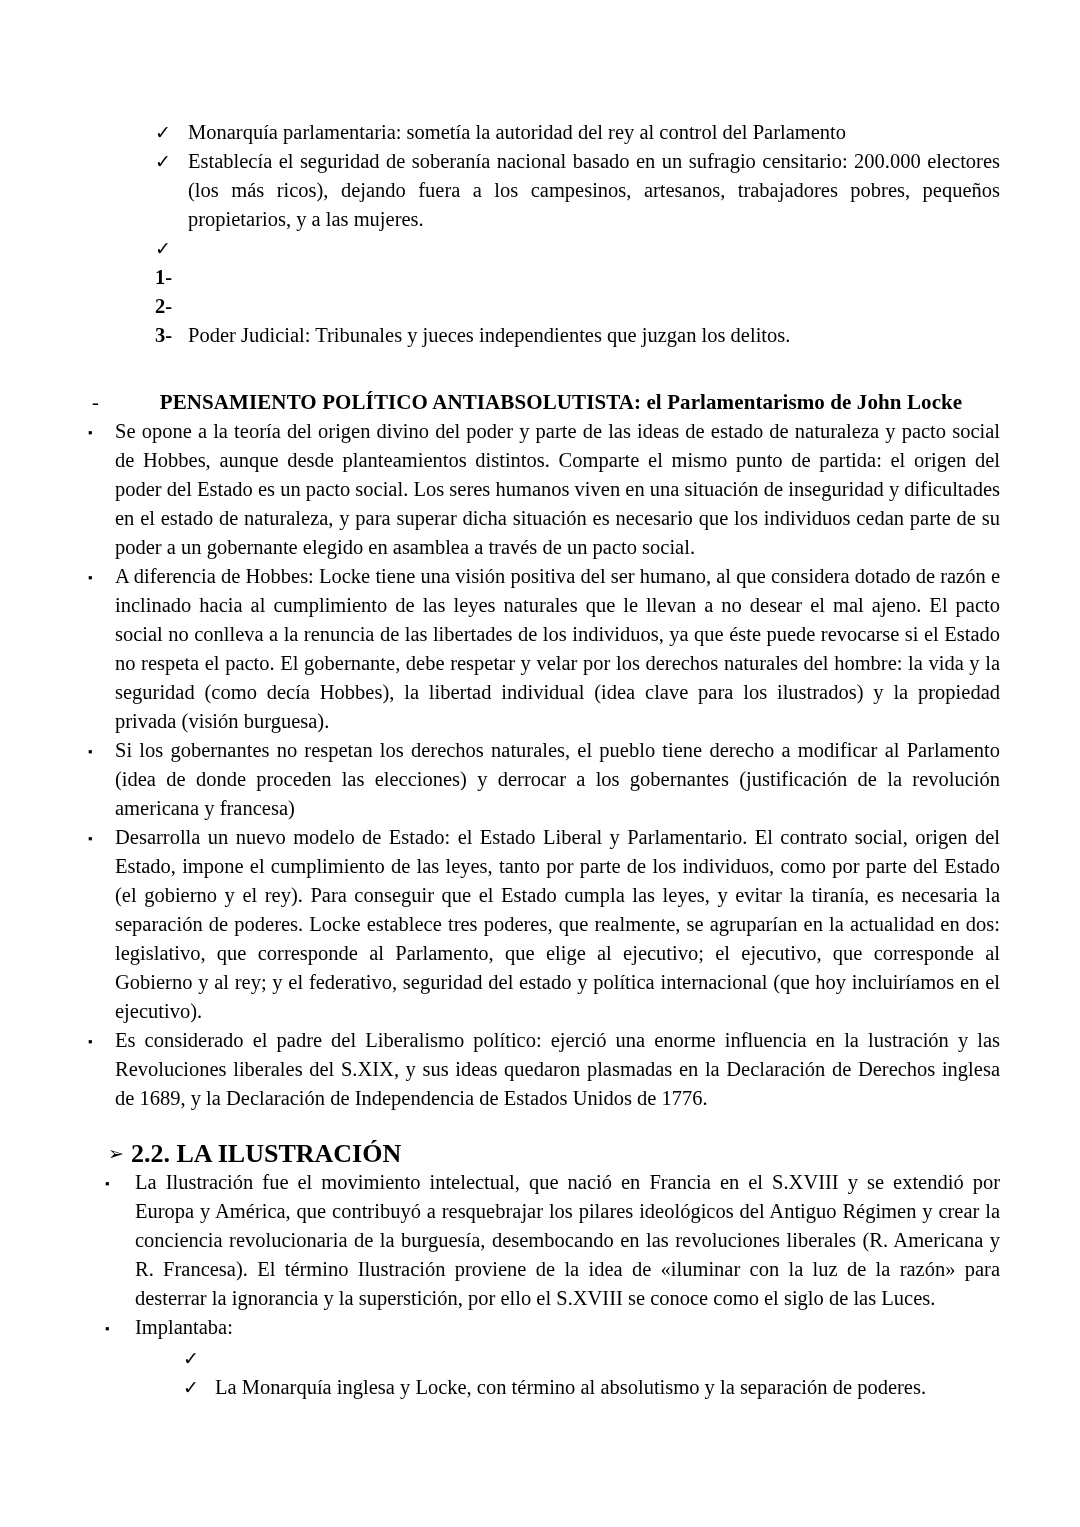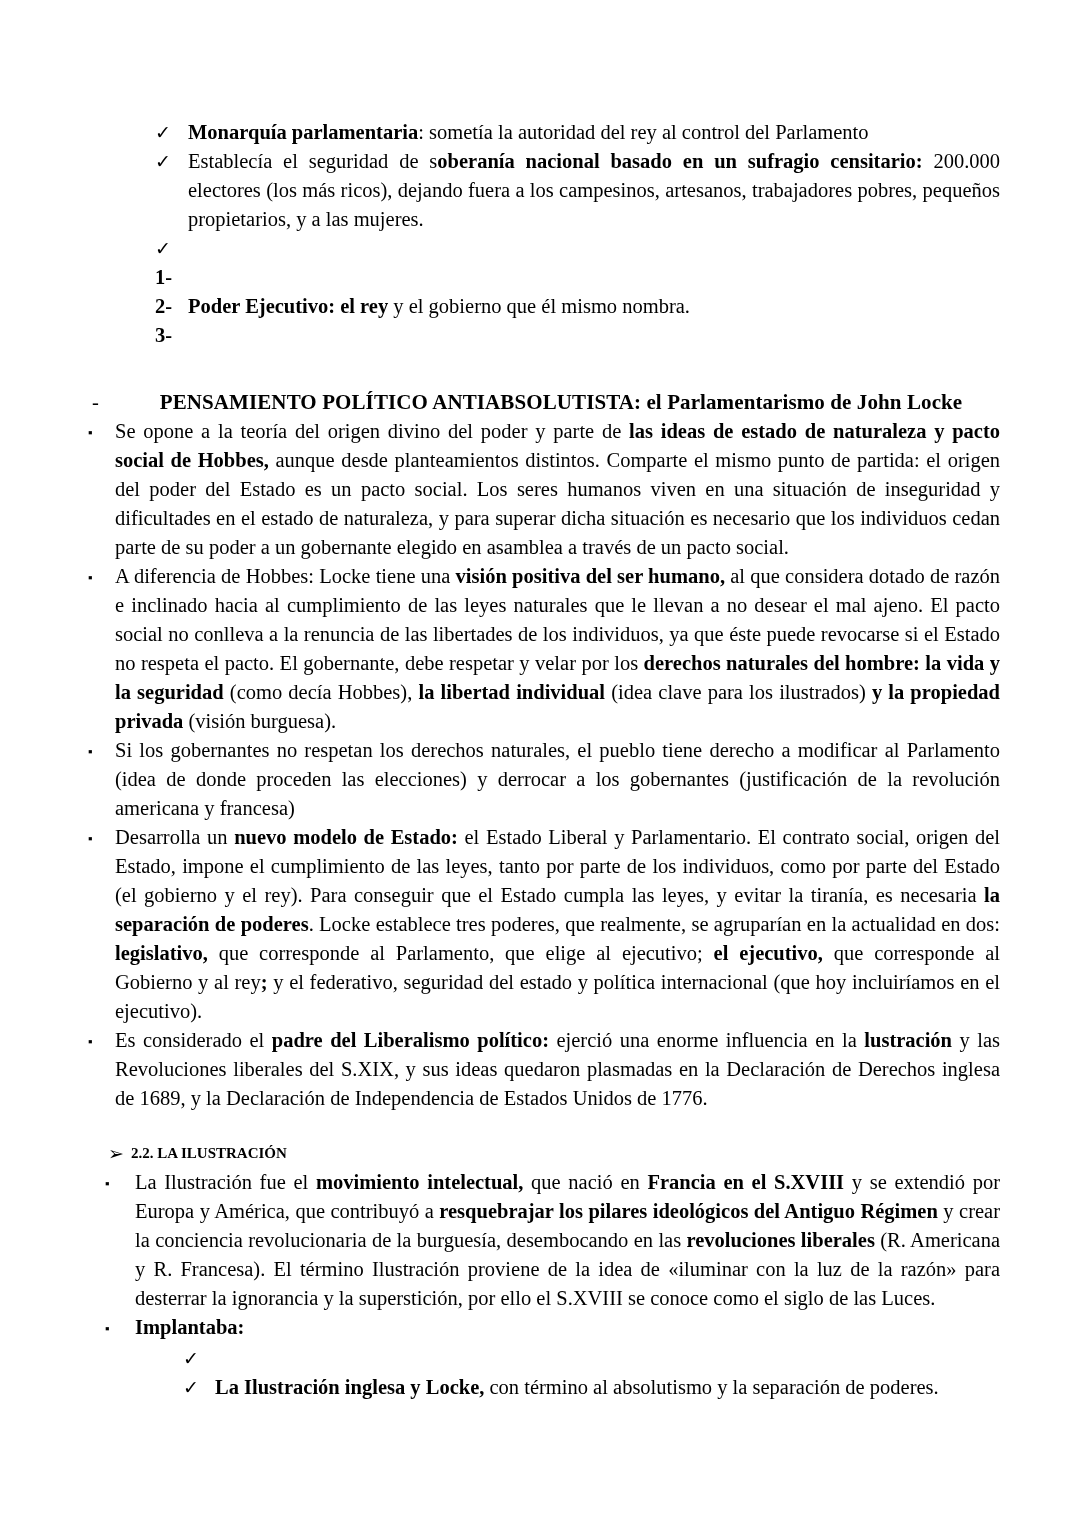--- a/index.html
+++ b/index.html
@@ -38,39 +38,39 @@
   }
   .body {
     flex: 1 1 auto;
     text-align: justify;
     text-justify: inter-word;
     hyphens: none;
     line-height: 29px;
   }
   .body.nojust { text-align: left; }
 
-  b, .b { font-weight: bold; }
+  b, .b { font-weight: normal; }
 
   
   .lvl-check .marker { width: 33px; margin-left: 75px; font-size: 19px; }
   .lvl-check .body  { padding-right: 0; }
 
   
   .lvl-num .marker { width: 33px; margin-left: 75px; font-weight: bold; font-size: 20.5px; }
 
   
   .lvl-dash .marker { width: 30px; margin-left: 12px; font-size: 20.5px; }
   .lvl-dash .body { font-weight: bold; font-size: 21px; letter-spacing: .1px; text-align: center; }
 
   
   .lvl-sq .marker { width: 27px; margin-left: 8px; font-size: 13px; line-height: 31px; }
 
   
   .lvl-arrow .marker { width: 23px; margin-left: 28px; font-size: 19px; }
-  .lvl-arrow .body { font-weight: bold; font-size: 15px; }
+  .lvl-arrow .body { font-weight: bold; font-size: 26px; }
 
   
   .lvl-sq2 .marker { width: 30px; margin-left: 25px; font-size: 13px; line-height: 31px; }
 
   
   .lvl-check2 .marker { width: 32px; margin-left: 103px; font-size: 19px; }
   .gap-md { height: 26px; }
   .gap-lg { height: 38px; }
 </style>
 </head>
@@ -91,25 +91,25 @@
   <div class="row lvl-check">
     <span class="marker">✓</span>
   </div>
 
   <div class="row lvl-num">
     <span class="marker">1-</span>
   </div>
 
   <div class="row lvl-num">
     <span class="marker">2-</span>
-    <span class="body nojust"><b>Poder Ejecutivo: el rey</b><span> y el gobierno que él mismo nombra.</span></span>
   </div>
 
   <div class="row lvl-num">
     <span class="marker">3-</span>
+    <span class="body nojust"><b>Poder Judicial: Tribunales y jueces</b><span> independientes que juzgan los delitos.</span></span>
   </div>
 
   <div class="gap-lg"></div>
 
   <div class="row lvl-dash">
     <span class="marker">-</span>
     <span class="body nojust">PENSAMIENTO POLÍTICO ANTIABSOLUTISTA: el Parlamentarismo de John Locke</span>
   </div>
 
   <div class="row lvl-sq">
@@ -153,16 +153,16 @@
     <span class="marker">▪</span>
     <span class="body nojust"><b>Implantaba:</b></span>
   </div>
 
   <div class="row lvl-check2">
     <span class="marker">✓</span>
   </div>
 
   <div class="row lvl-check2">
     <span class="marker">✓</span>
-    <span class="body nojust"><b>La Ilustración inglesa y Locke,</b><span> con término al absolutismo y la separación de poderes.</span></span>
+    <span class="body nojust"><b>La Monarquía inglesa y Locke,</b><span> con término al absolutismo y la separación de poderes.</span></span>
   </div>
 
 </div>
 
 </body></html>

